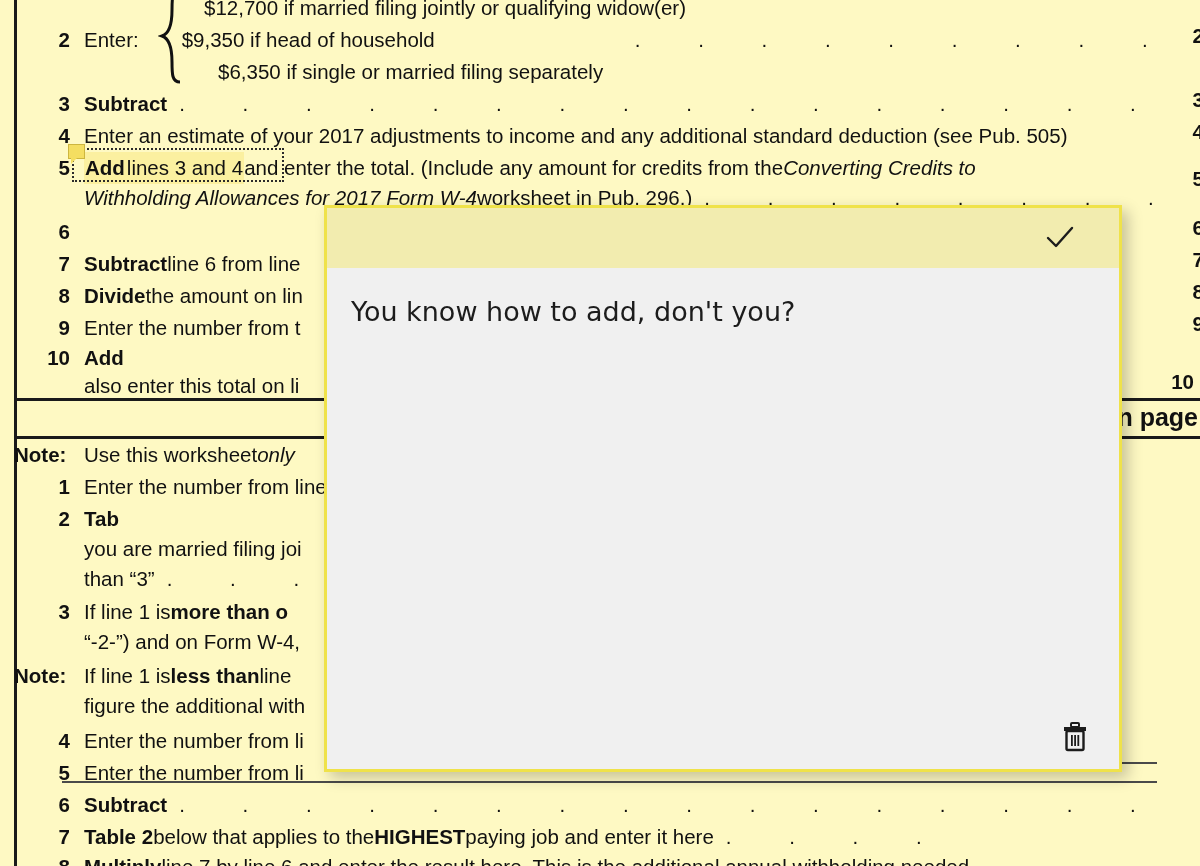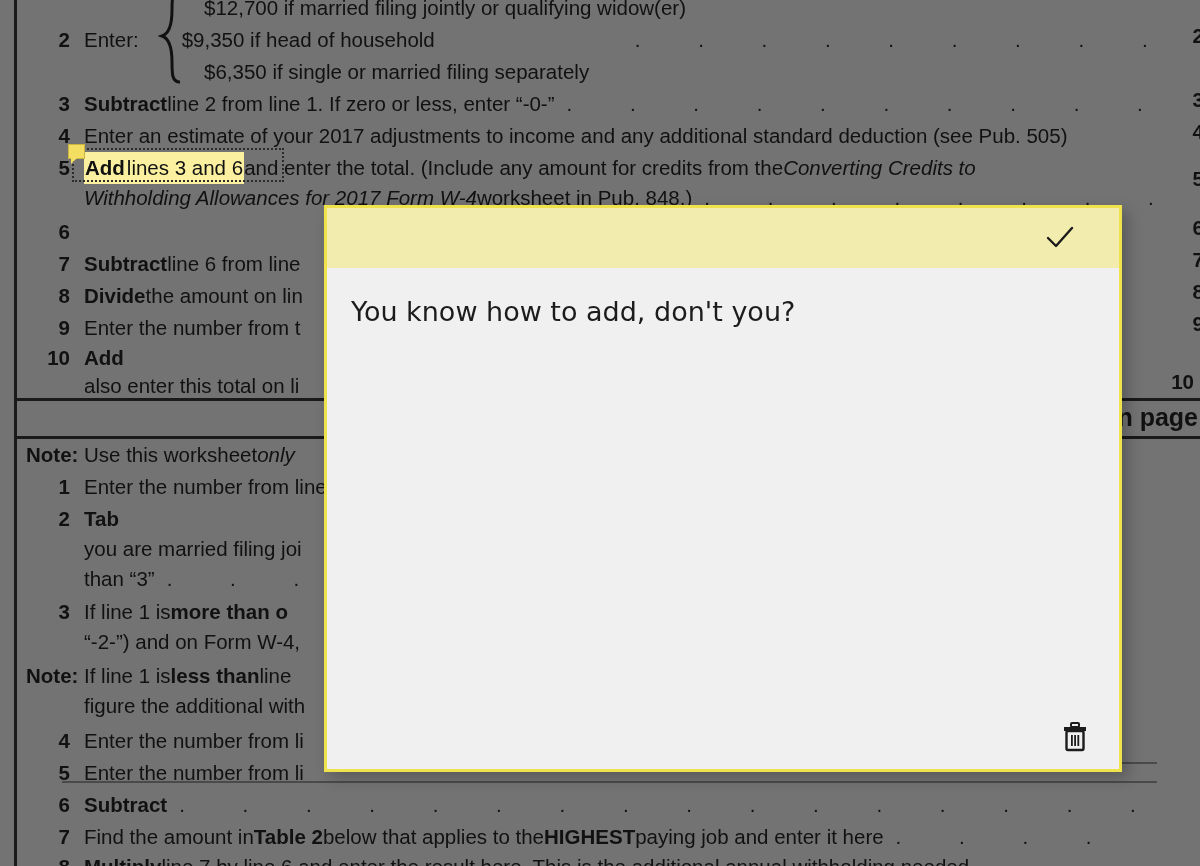--- a/index.html
+++ b/index.html
@@ -6,21 +6,21 @@
   html, body {
     margin: 0; padding: 0;
     width: 1200px; height: 866px;
     background: #ffffff;
     font-family: "Liberation Sans", sans-serif;
     overflow: hidden;
   }
   #page {
     position: relative;
     width: 1200px; height: 866px;
-    background: #737373;
+    background: #fef9c3;
     overflow: hidden;
   }
 
   
   .sheet {
     position: absolute;
     left: 0; top: 0;
     width: 1200px; height: 866px;
   }
   .rule-left {
@@ -56,21 +56,21 @@
   .gap { width: 14px; flex: 0 0 14px; }
   .txt { flex: 0 0 auto; }
   .b { font-weight: bold; }
   .i { font-style: italic; }
 
   .noteword {
     width: 70px;
     flex: 0 0 70px;
     font-weight: bold;
     text-align: left;
-    padding-left: 12px;
+    padding-left: 0;
   }
 
   
   .leader {
     display: inline-block;
     white-space: nowrap;
     letter-spacing: 22px;
     font-size: 20.5px;
     color: #111;
     margin-left: 12px;
@@ -195,63 +195,62 @@
     </div>
 
     <div class="row" style="top:24px;">
       <span class="num">2</span>
       <span class="gap"></span>
       <span class="txt">Enter:</span>
       <span class="txt" style="margin-left:43px;">$9,350 if head of household</span>
       <span class="leader wide" style="margin-left:200px;">.     .     .     .     .     .     .     .     .     .     .</span>
     </div>
 
-    <div class="row" style="top:56px;">
+    <div class="row" style="top:56px;padding-left:14px;">
       <span class="num" style="visibility:hidden">2</span>
       <span class="gap"></span>
       <span class="txt" style="margin-left:120px;">$6,350 if single or married filing separately</span>
     </div>
 
     <div style="position:absolute;left:158px;top:-12px;width:40px;height:96px;">
       <svg width="40" height="96" viewBox="0 0 40 96">
         <path d="M22 2 C14 2 14 10 14 22 C14 38 10 46 4 48 C10 50 14 58 14 74 C14 86 14 94 22 94" fill="none" stroke="#111" stroke-width="3"></path>
       </svg>
     </div>
 
     <span class="edgenum" style="top:24px;">2</span>
 
     <div class="row" style="top:88px;">
       <span class="num">3</span>
       <span class="gap"></span>
       <span class="txt b">Subtract</span>
-      <span class="txt"> line 2 from line 1. If zero or less, enter “-0-”</span>
       <span class="leader wide">.    .    .    .    .    .    .    .    .    .    .    .    .    .    .    .</span>
     </div>
     <span class="edgenum" style="top:88px;">3</span>
 
     <div class="row" style="top:120px;">
       <span class="num">4</span>
       <span class="gap"></span>
       <span class="txt">Enter an estimate of your 2017 adjustments to income and any additional standard deduction (see Pub. 505)</span>
     </div>
     <span class="edgenum" style="top:120px;">4</span>
 
     <div class="row" style="top:152px;">
       <span class="num">5</span>
       <span class="gap"></span>
       <span class="hl b">Add</span>
-      <span class="hl"> lines 3 and 6</span>
+      <span class="hl"> lines 3 and 4</span>
       <span class="txt"> and enter the total. (Include any amount for credits from the </span>
       <span class="txt i">Converting Credits to</span>
     </div>
     <div class="row" style="top:182px;">
       <span class="num" style="visibility:hidden">5</span>
       <span class="gap"></span>
       <span class="txt i">Withholding Allowances for 2017 Form W-4</span>
-      <span class="txt"> worksheet in Pub. 848.)</span>
+      <span class="txt"> worksheet in Pub. 296.)</span>
       <span class="leader wide">.    .    .    .    .    .    .    .    .    .    .    .    .    .    .    .</span>
     </div>
     <span class="edgenum" style="top:167px;">5</span>
 
     <div class="hl-box"></div>
     <div class="hl-marker"></div>
 
     <div class="row" style="top:216px;">
       <span class="num">6</span>
       <span class="gap"></span>
@@ -378,21 +377,20 @@
     <div class="row" style="top:789px;">
       <span class="num">6</span>
       <span class="gap"></span>
       <span class="txt b">Subtract</span>
       <span class="leader wide">.    .    .    .    .    .    .    .    .    .    .    .    .    .    .    .</span>
     </div>
 
     <div class="row" style="top:821px;">
       <span class="num">7</span>
       <span class="gap"></span>
-      <span class="txt">Find the amount in </span>
       <span class="txt b">Table 2</span>
       <span class="txt"> below that applies to the </span>
       <span class="txt b">HIGHEST</span>
       <span class="txt"> paying job and enter it here</span>
       <span class="leader wide">.   .   .   .</span>
     </div>
 
     <div class="row" style="top:851px;">
       <span class="num">8</span>
       <span class="gap"></span>

